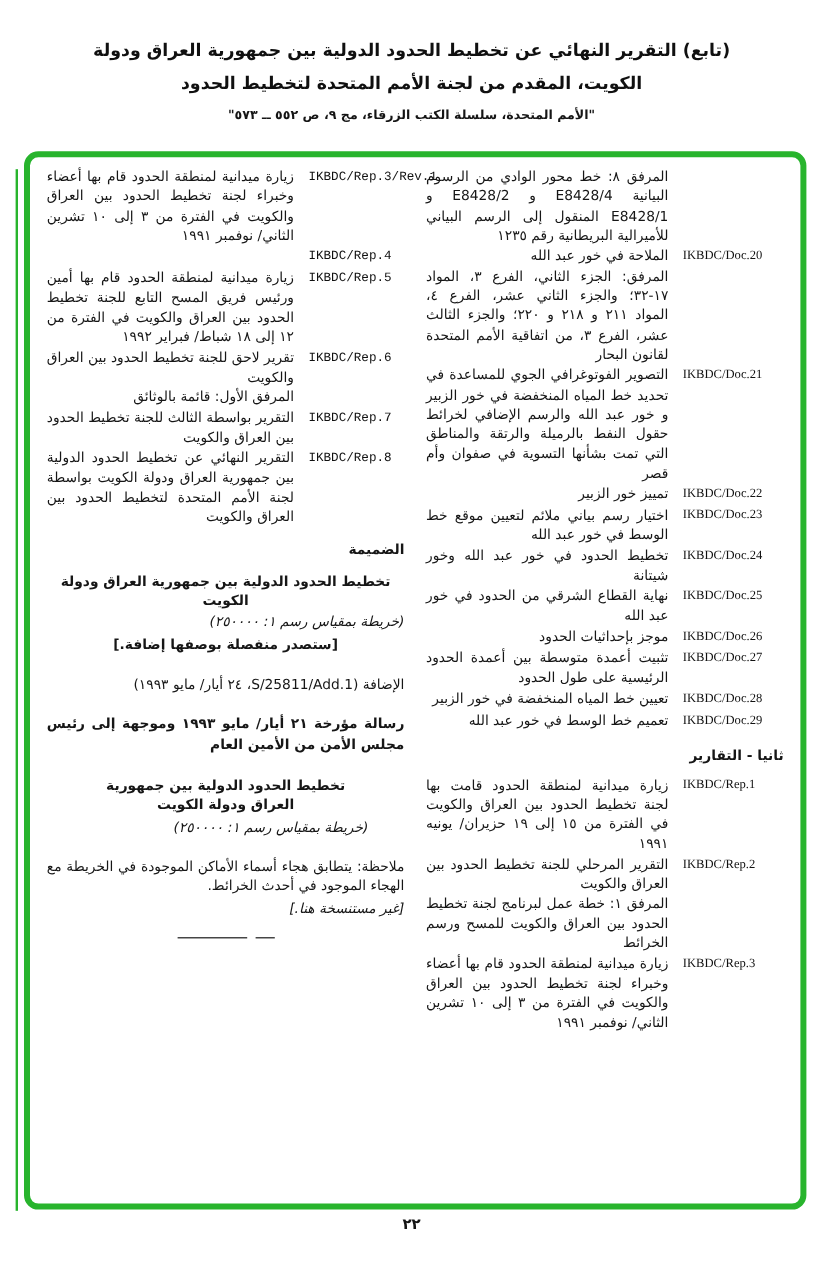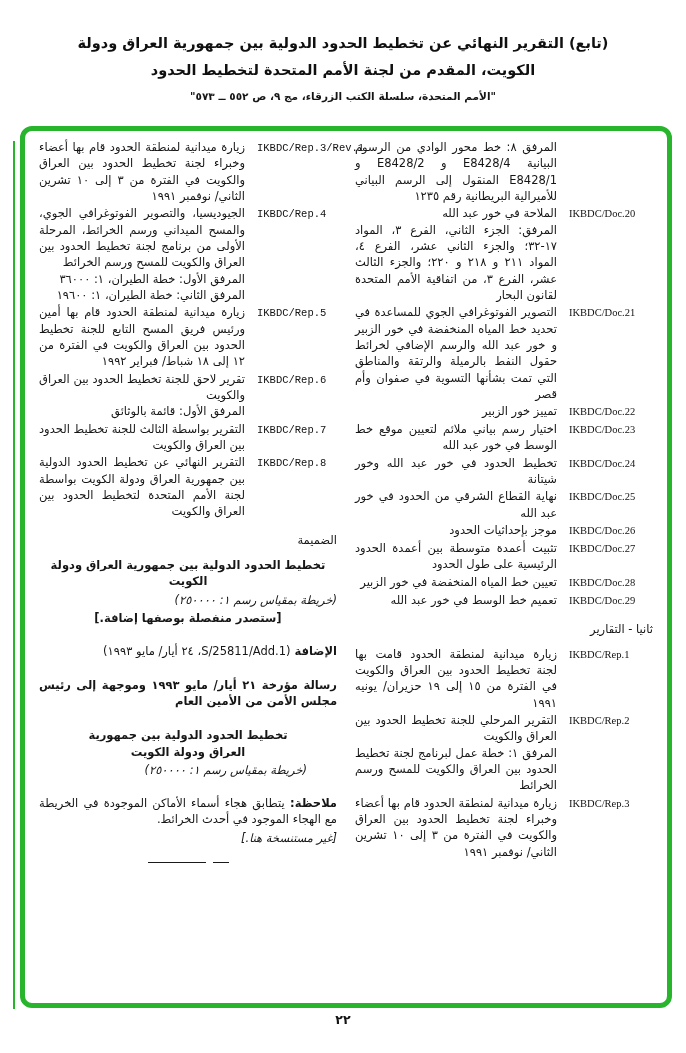--- a/index.html
+++ b/index.html
@@ -34,28 +34,28 @@
   .entry .label{
     flex:none;width:84px;direction:ltr;text-align:left;white-space:nowrap;
     font-family:"Liberation Serif",serif;font-size:10.5px;padding-top:2px;color:#111;
   }
   .col-left .entry .label{width:80px;font-family:Liberation Mono, monospace;}
   .entry .text{flex:1;min-width:0;text-align:justify;}
   .entry .text p.para{margin:0;}
 
   
   .block{margin:2px 0;}
-  .block.heading{font-weight:normal;margin:12px 0 9px;}
+  .block.heading{font-weight:bold;margin:12px 0 9px;}
   .block.center{text-align:right;font-style:italic;}
   .block.center-bold{text-align:center;font-weight:bold;}
   .block.narrow{padding:0 30px;}
   .block.lead-par{text-align:right;margin-top:17px;}
   .block.bold-par{font-weight:bold;text-align:justify;margin-top:17px;}
   .block.gap-top{margin-top:18px;}
-  .lead{font-weight:bold;}
+  .lead{font-weight:normal;}
 
   .divider{display:flex;justify-content:center;gap:7px;margin-top:16px;}
   .divider span{display:inline-block;border-top:1.6px solid #1a1a1a;}
   .divider .d1{width:16px;}
   .divider .d2{width:58px;}
 
   .page-number{
     position:absolute;left:0;right:0;top:1012px;text-align:center;
     font-size:12.5px;font-weight:bold;color:#141414;
   }
@@ -164,25 +164,20 @@
         </div>
       <div class="col col-left" id="col-left">
           <div class="entry">
     <div class="label">IKBDC/Rep.3/Rev.1</div>
     <div class="text">
               <p class="para">زيارة ميدانية لمنطقة الحدود قام بها أعضاء وخبراء لجنة تخطيط الحدود بين العراق والكويت في الفترة من ٣ إلى ١٠ تشرين الثاني/ نوفمبر ١٩٩١</p>
             </div>
   </div>
           <div class="entry">
     <div class="label">IKBDC/Rep.4</div>
-    <div class="text">
-              <p class="para">الجيوديسيا، والتصوير الفوتوغرافي الجوي، والمسح الميداني ورسم الخرائط، المرحلة الأولى من برنامج لجنة تخطيط الحدود بين العراق والكويت للمسح ورسم الخرائط</p>
-              <p class="para">المرفق الأول: خطة الطيران، ١: ٣٦٠٠٠</p>
-              <p class="para">المرفق الثاني: خطة الطيران، ١: ١٩٦٠٠</p>
-            </div>
   </div>
           <div class="entry">
     <div class="label">IKBDC/Rep.5</div>
     <div class="text">
               <p class="para">زيارة ميدانية لمنطقة الحدود قام بها أمين ورئيس فريق المسح التابع للجنة تخطيط الحدود بين العراق والكويت في الفترة من ١٢ إلى ١٨ شباط/ فبراير ١٩٩٢</p>
             </div>
   </div>
           <div class="entry">
     <div class="label">IKBDC/Rep.6</div>
     <div class="text">

